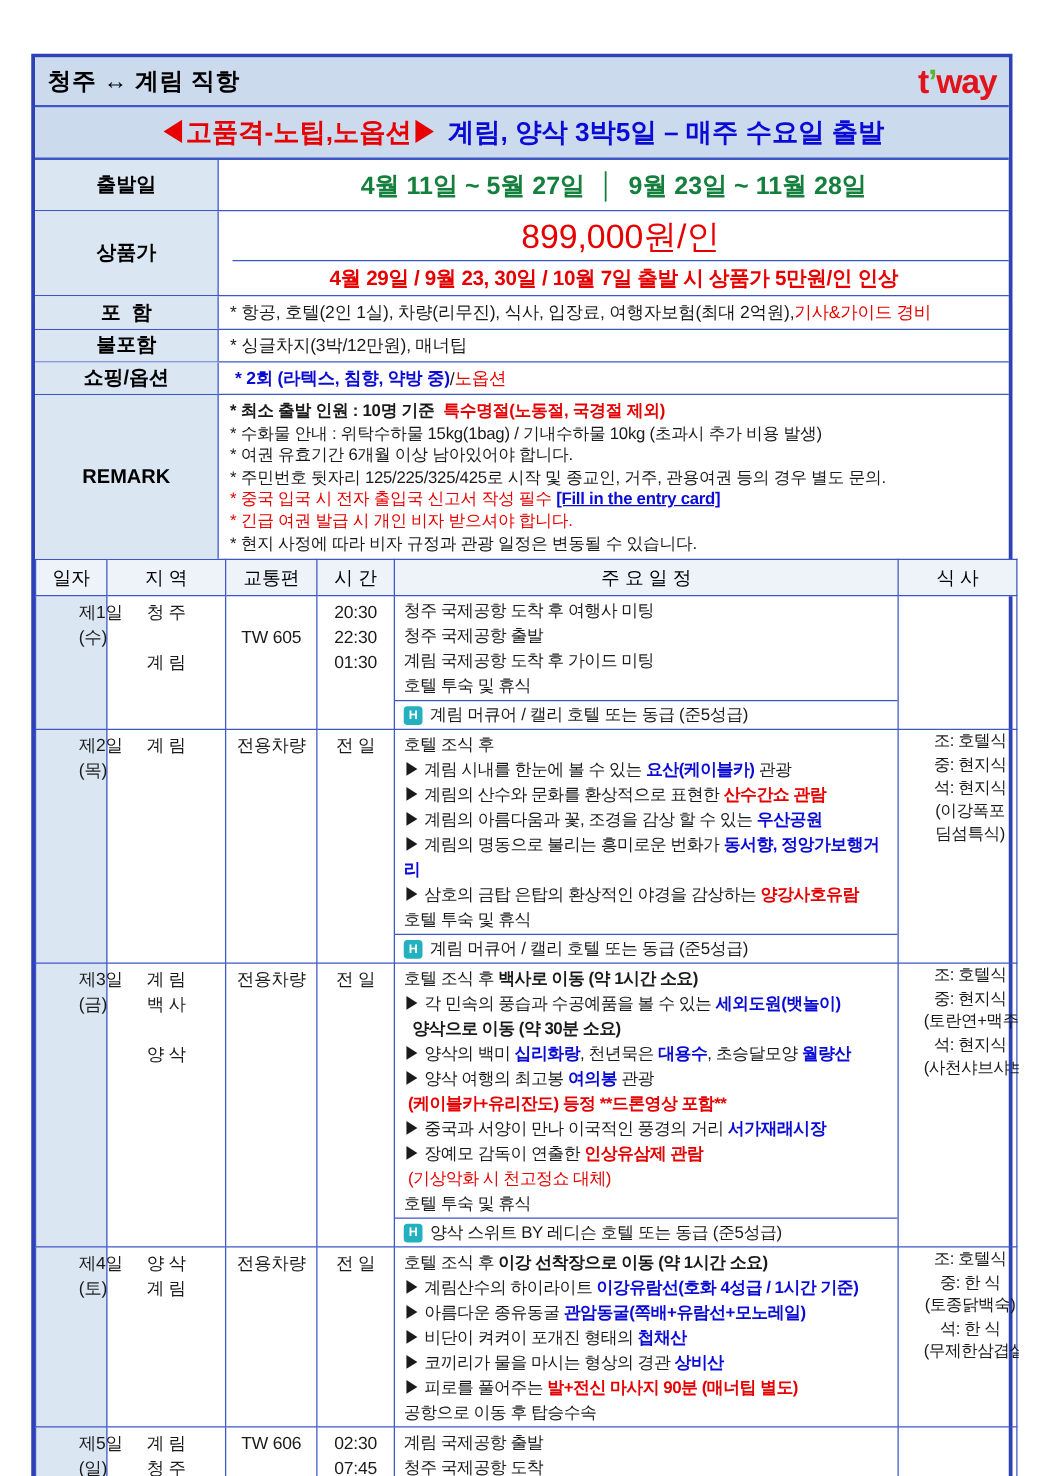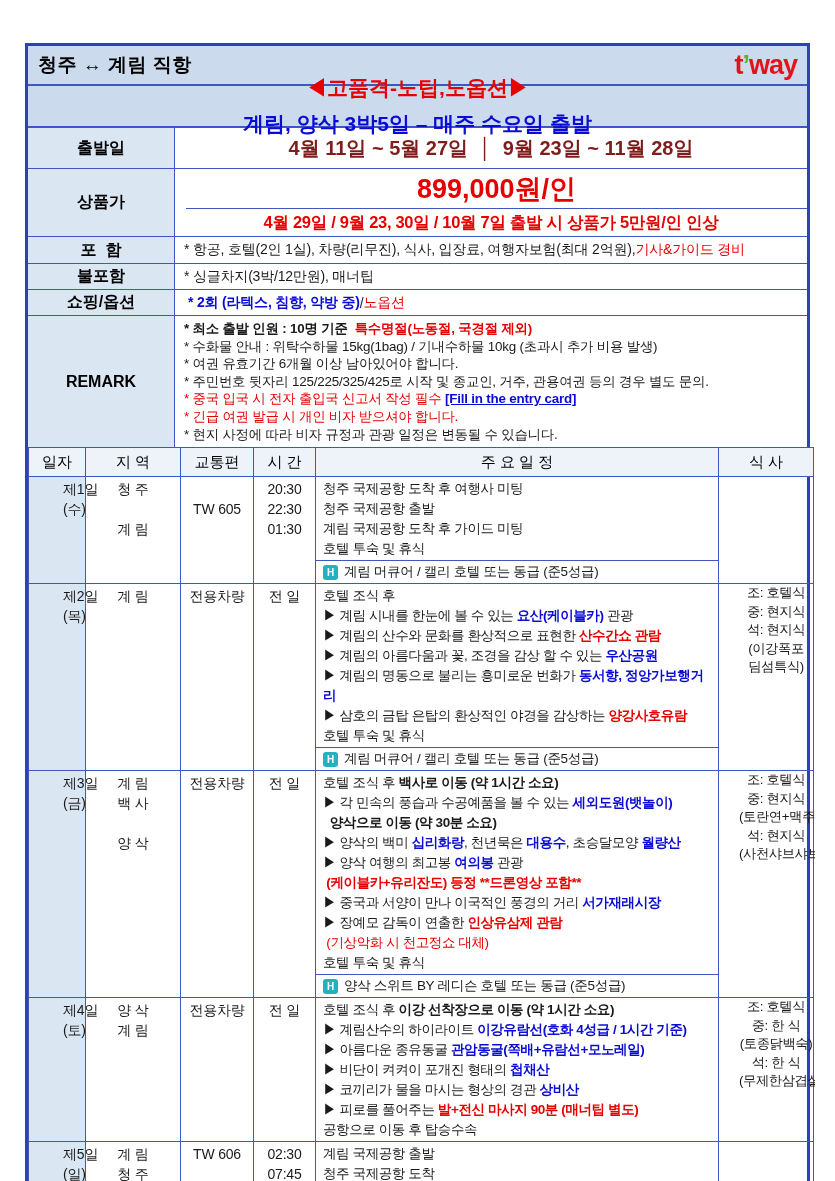--- a/index.html
+++ b/index.html
@@ -19,32 +19,32 @@
 
   
   .top-bar{height:40px;display:flex;align-items:center;justify-content:space-between;
     background:var(--bg-bar);border-bottom:2px solid var(--bd);padding:0 10px;}
   .route{font-size:19px;font-weight:bold;color:#000;letter-spacing:0.5px;}
   .logo{font-size:27px;font-weight:bold;letter-spacing:-1px;line-height:1;}
   .lg-red{color:#e3131b;} .lg-green{color:#5fb32a;}
 
   
   .title-bar{height:42px;display:flex;align-items:center;justify-content:center;gap:8px;
-    background:var(--bg-bar);border-bottom:2px solid var(--bd);font-size:21px;font-weight:bold;flex-direction:column;}
+    background:var(--bg-bar);border-bottom:2px solid var(--bd);font-size:21px;font-weight:bold;}
   .t-red{color:var(--red);} .t-blue{color:var(--blue);}
 
   
   .info-row{display:flex;border-bottom:1px solid var(--bd);}
   .info-label{flex:0 0 147px;background:var(--bg-lbl);display:flex;align-items:center;justify-content:center;
     font-weight:bold;font-size:16px;color:#000;border-right:1px solid var(--bd);white-space:pre;text-align:center;}
   .info-value{flex:1;min-width:0;}
   .row-departure .info-value{display:flex;align-items:center;justify-content:center;height:40px;
-    font-size:20px;font-weight:bold;color:#7f1d1d;white-space:pre;}
+    font-size:20px;font-weight:bold;color:#15803d;white-space:pre;}
   .price-main{height:40px;display:flex;align-items:center;justify-content:center;
-    font-size:27px;font-weight:bold;color:var(--red);border-bottom:1px solid var(--bd);margin-left:11px;}
+    font-size:27px;font-weight:normal;color:var(--red);border-bottom:1px solid var(--bd);margin-left:11px;}
   .price-sub{height:27px;display:flex;align-items:center;justify-content:center;
     font-size:16.5px;font-weight:bold;color:var(--red);letter-spacing:-0.3px;}
   .row-line .info-value{display:flex;align-items:center;padding:0 9px;font-size:14px;letter-spacing:-0.2px;}
   .row-included .info-value{height:26px;}
   .row-excluded .info-value{height:25px;}
   .row-shopping .info-value{height:25px;padding-left:13px;}
   .row-remark .info-value{padding:4px 9px;}
   .rm-ln{font-size:13.4px;line-height:17.6px;white-space:pre-wrap;letter-spacing:-0.2px;}
 
   

